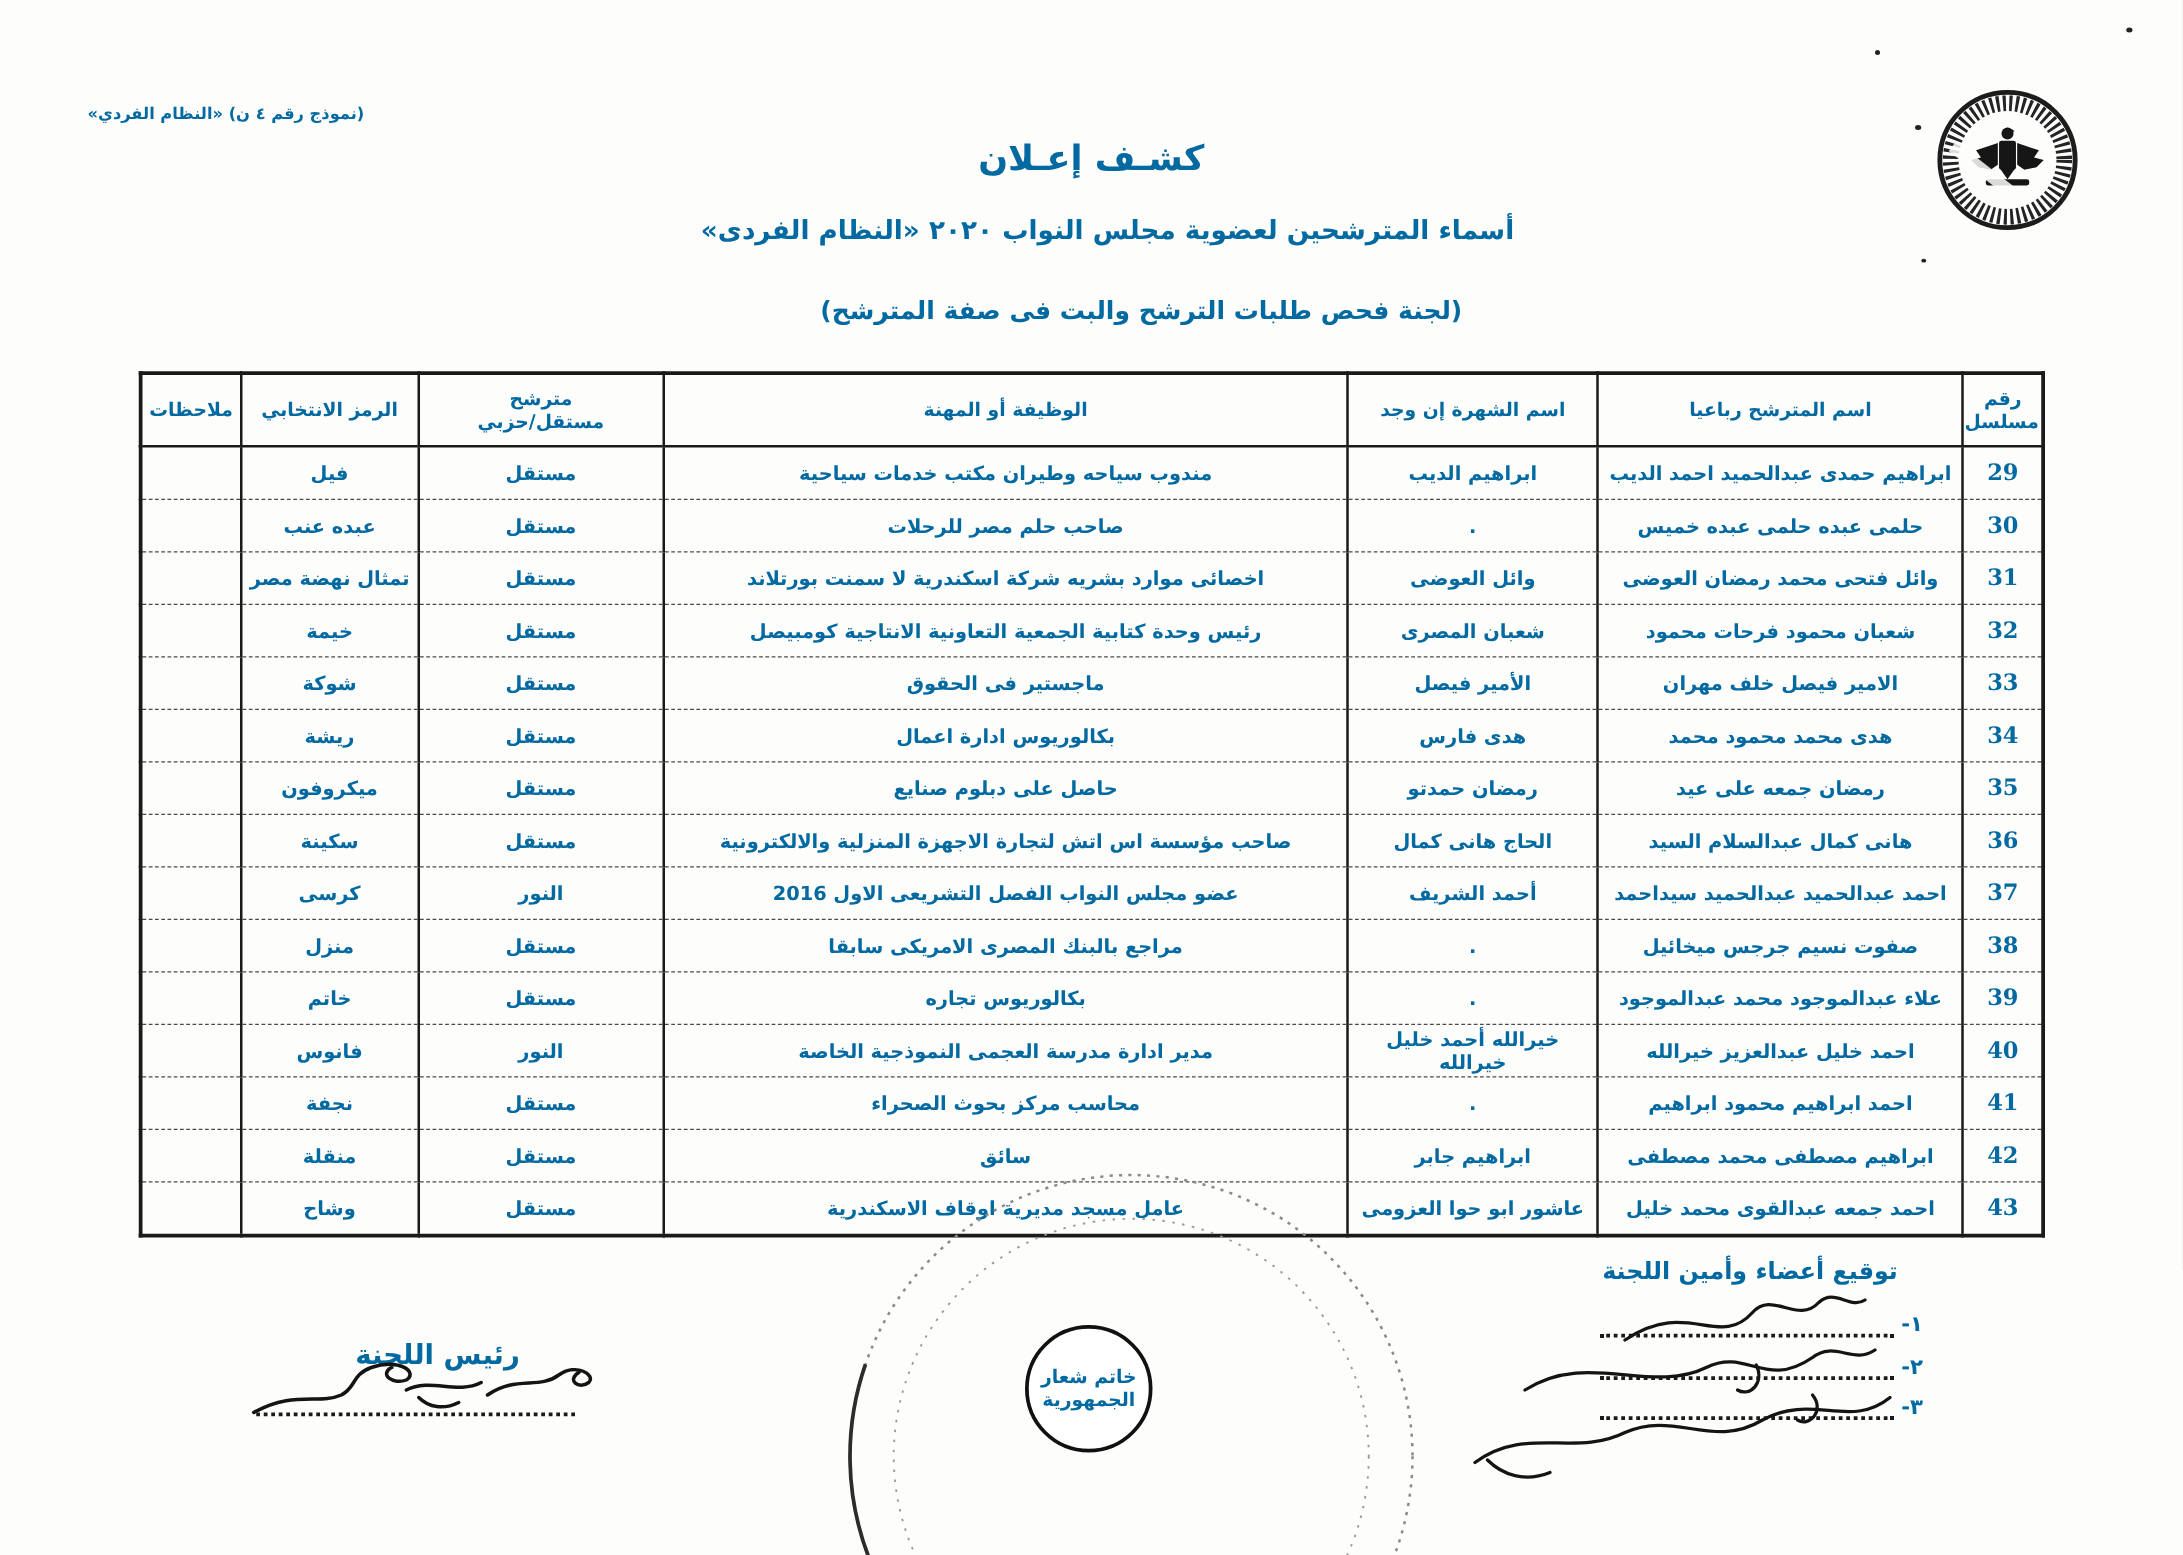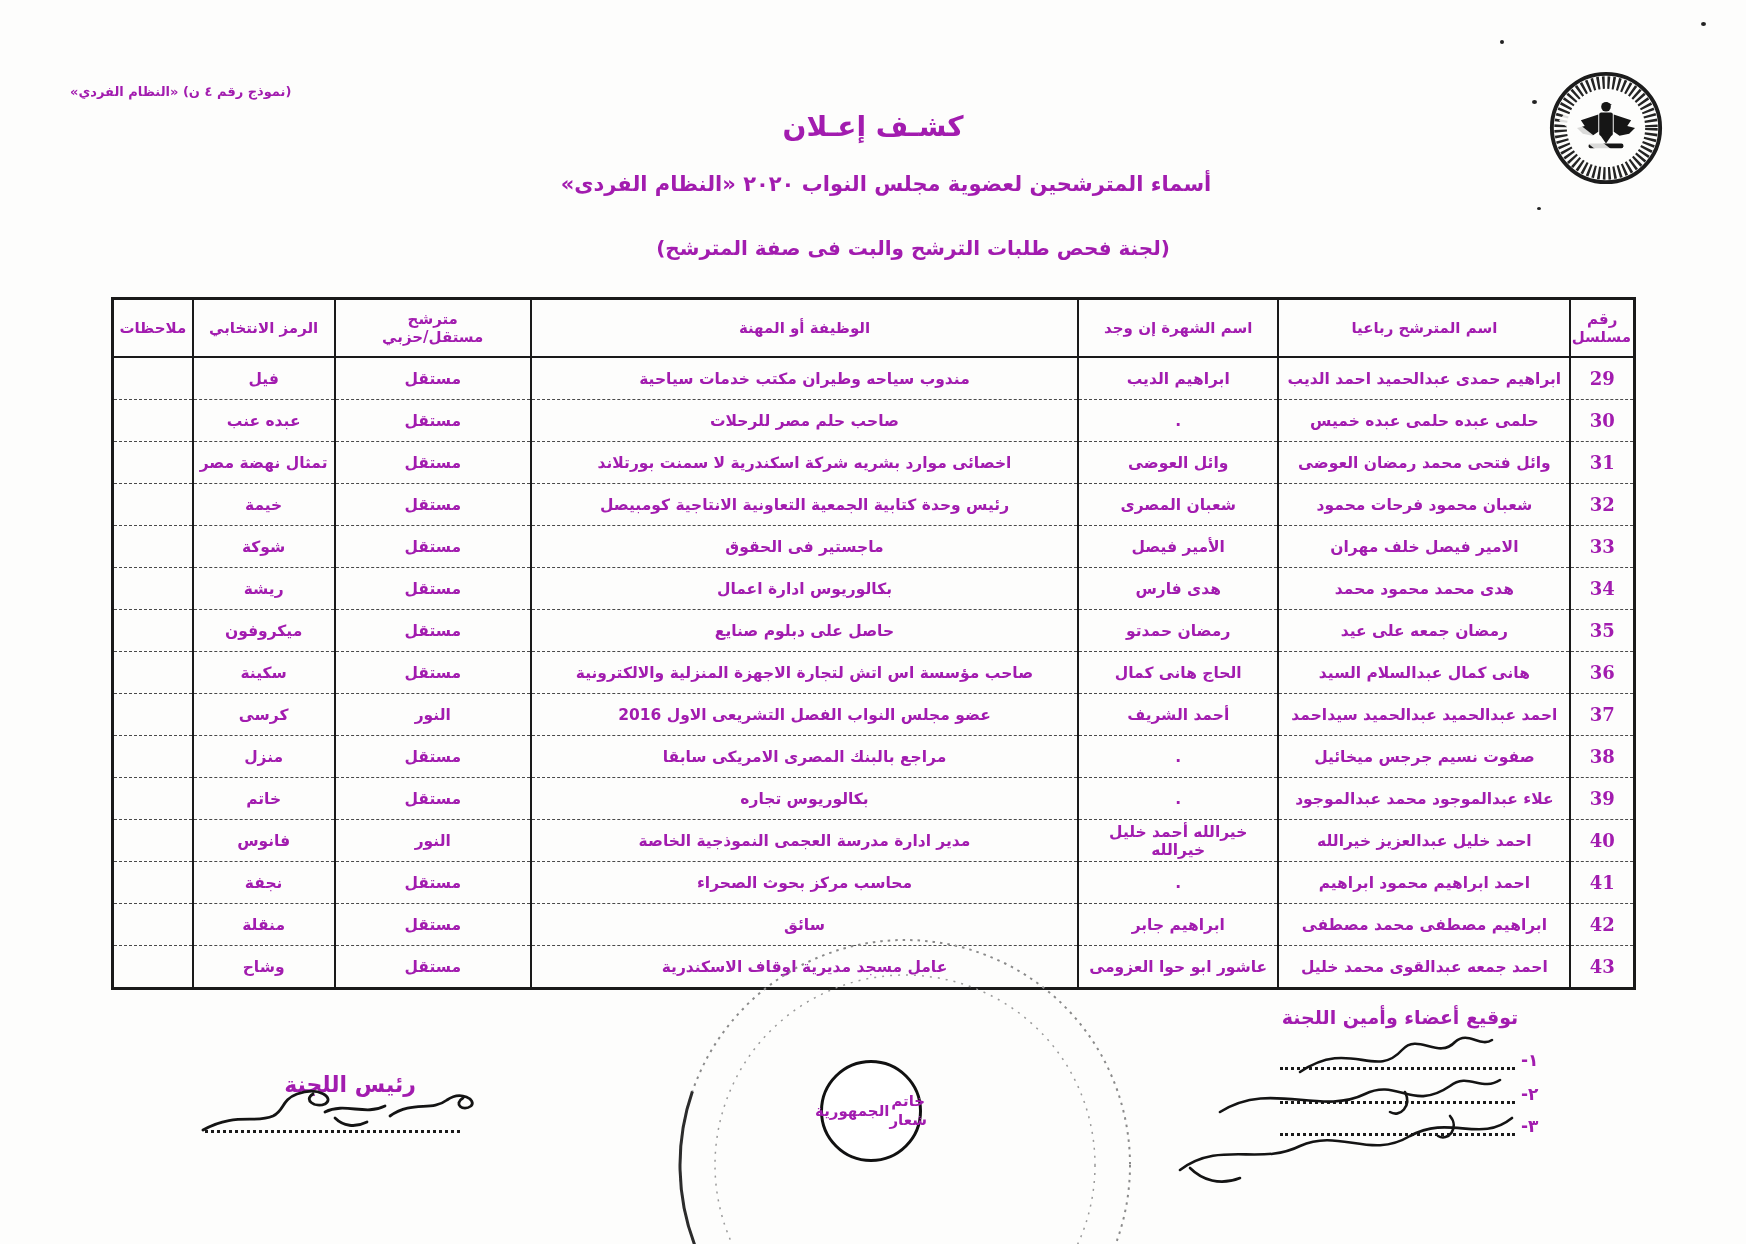--- a/index.html
+++ b/index.html
@@ -1,20 +1,20 @@
 <!DOCTYPE html>
 <html lang="ar" dir="rtl"><head>
 <meta charset="utf-8">
 <style>
   html,body{margin:0;padding:0;background:#e8e8e8;}
   .page{
     position:relative; width:1746px; height:1244px; margin:0 auto;
     background:#fdfdfc; overflow:hidden;
     font-family:"DejaVu Sans","Liberation Sans",sans-serif;
-    color:#a21caf; direction:rtl;
+    color:#0369a1; direction:rtl;
   }
   .abs{position:absolute;}
 
   
   .form-label{left:70px; top:84px; font-size:13px; font-weight:bold; white-space:nowrap; direction:rtl;}
   .doc-title{left:0; top:110px; width:100%; text-align:center; font-size:28px; font-weight:bold; letter-spacing:1px;}
   .doc-subtitle{left:0; top:172px; width:100%; text-align:center; font-size:21px; font-weight:bold;margin-left:13px;}
   .committee-line{left:0; top:236px; width:100%; text-align:center; font-size:20px; font-weight:bold;margin-left:40px;}
 
   .emblem{left:1548px; top:70px; width:116px; height:116px;}
@@ -41,21 +41,21 @@
   
   .members-title{left:1230px; top:1006px; width:340px; text-align:center; font-size:19px; font-weight:bold;}
   .sig-row{display:flex; align-items:flex-end; direction:rtl; height:22px;}
   .sig-num{font-size:17px; font-weight:bold; margin-left:6px;}
   .sig-dots{display:inline-block; width:235px; border-bottom:3px dotted #1a1a1a; height:18px;}
   .chair-title{left:240px; top:1060px; width:220px; text-align:center; font-size:22px; font-weight:bold;margin-top:12px;}
   .chair-dots{left:205px; top:1112px; width:255px; border-bottom:3px dotted #1a1a1a; height:18px;}
 
   .stamp-core{
     left:820px; top:1060px; width:96px; height:96px; border:3px solid #111; border-radius:50%;
-    background:rgba(255,255,255,.92); display:flex; flex-direction:row; align-items:center; justify-content:center;
+    background:rgba(255,255,255,.92); display:flex; flex-direction:column; align-items:center; justify-content:center;
     font-size:15px; font-weight:bold; line-height:1.25; text-align:center; z-index:3;
   }
   .stamp-svg{left:650px; top:858px; width:520px; height:386px; z-index:2; pointer-events:none;}
   .handwriting{z-index:4; pointer-events:none;}
 
   .speck{position:absolute; background:#222; border-radius:50%;}
 </style>
 </head>
 <body>
 

